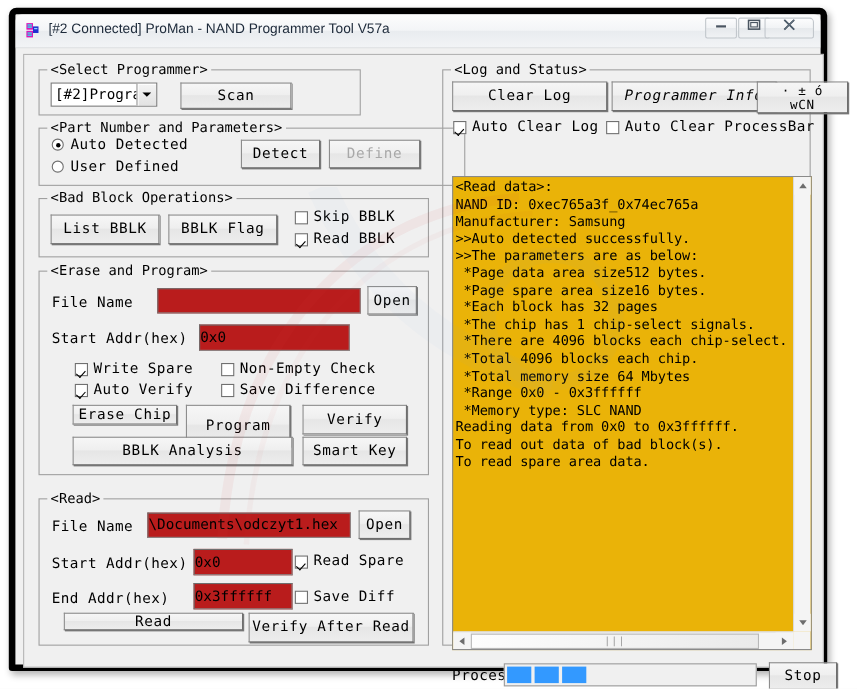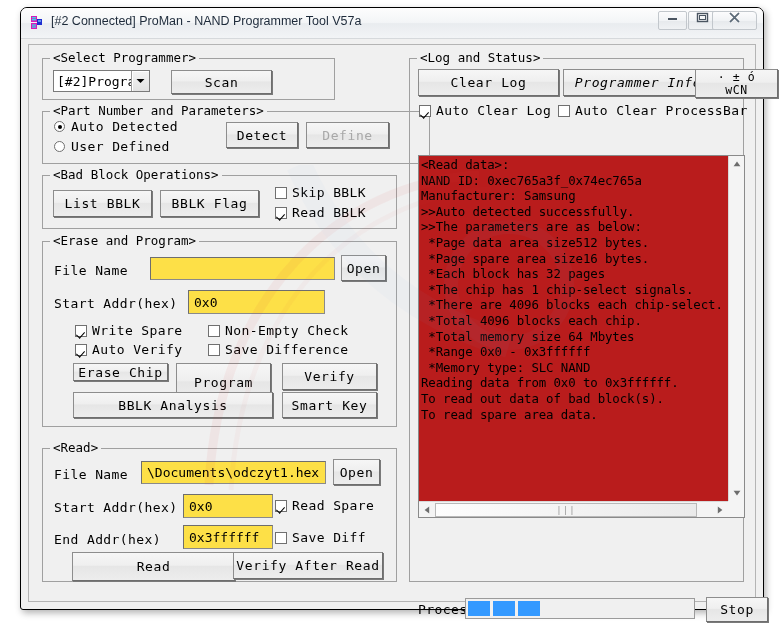--- a/index.html
+++ b/index.html
@@ -15,24 +15,24 @@
   #desktop {
     position: relative;
     width: 779px;
     height: 626px;
     background: #ffffff;
   }
 
   
   #window {
     position: absolute;
-    left: 20px; top: 7px;
+    left: 8px; top: 7px;
     width: 744px; height: 603px;
     background: #f0f0f0;
-    border: 1px solid #000000;
+    border: 6px solid #000000;
     border-radius: 7px 7px 3px 3px;
     box-shadow: 2px 3px 7px rgba(0,0,0,0.30);
     box-sizing: border-box;
   }
 
   #titlebar {
     position: relative;
     height: 30px;
     background: linear-gradient(to bottom, #fdfdfd 0%, #f3f5f7 48%, #e9ecef 52%, #f2f4f6 100%);
     border-radius: 6px 6px 0 0;
@@ -150,31 +150,31 @@
     position: absolute;
     font-family: "DejaVu Sans Mono", monospace;
     font-size: 13px;
     color: #000;
     white-space: nowrap;
     letter-spacing: 0.4px;
   }
 
   .txtbox {
     position: absolute;
-    background: #fde047;
+    background: #b91c1c;
     border: 1px solid #8a8a8a;
     border-top-color: #6e6e6e;
     border-left-color: #6e6e6e;
     box-sizing: border-box;
     font-family: "DejaVu Sans Mono", monospace;
     font-size: 13px;
     color: #000;
     display: flex;
     align-items: center;
-    padding-left: 5px;
+    padding-left: 0;
     overflow: hidden;
     white-space: nowrap;
   }
 
   
   .cbox {
     position: absolute;
     display: flex;
     align-items: center;
     font-family: "DejaVu Sans Mono", monospace;
@@ -255,22 +255,22 @@
     border-left: 1px solid #9a9a9a;
     box-shadow: inset 1px 1px 0 #ffffff;
     display: flex; align-items: center; justify-content: center;
     flex: none;
   }
 
   
   #logbox {
     position: absolute;
     left: 8px; top: 96px;
-    width: 327px; height: 363px;
-    background: #b91c1c;
+    width: 327px; height: 431px;
+    background: #eab308;
     border: 1px solid #8a8a8a;
     box-sizing: border-box;
     overflow: hidden;
   }
   #logtext {
     position: absolute;
     left: 2px; top: 1px;
     width: 310px;
     font-family: "DejaVu Sans Mono", monospace;
     font-size: 12.4px;
@@ -480,21 +480,21 @@
           <span>Read Spare</span>
         </div>
 
         <div class="lbl" style="left:11px; top:83px;">End Addr(hex)</div>
         <div class="txtbox" style="left:140px; top:76px; width:90px; height:24px;">0x3ffffff</div>
         <div class="cbox" style="left:232px; top:81px;">
           <span class="box"></span>
           <span>Save Diff</span>
         </div>
 
-        <div class="btn" style="left:22px; top:103px; width:163px; height:29px;margin-left:7px;">Read</div>
+        <div class="btn" style="left:22px; top:103px; width:163px; height:16px;">Read</div>
         <div class="btn" style="left:190px; top:103px; width:150px; height:27px;">Verify After Read</div>
       </div>
 
       <div class="group" style="left:380px; top:13px; width:335px; height:524px;">
         <div class="gtitle">&lt;Log and Status&gt;</div>
 
         <div class="btn" style="left:8px; top:10px; width:141px; height:27px;">Clear Log</div>
         <div class="btn" style="left:153px; top:10px; width:150px; height:27px;font-style:italic;">Programmer Info</div>
         <div class="btn" style="left:285px; top:10px; width:83px; height:29px; flex-direction:column; line-height:13px; font-size:11.5px;">
           <span>· ± ó</span>

